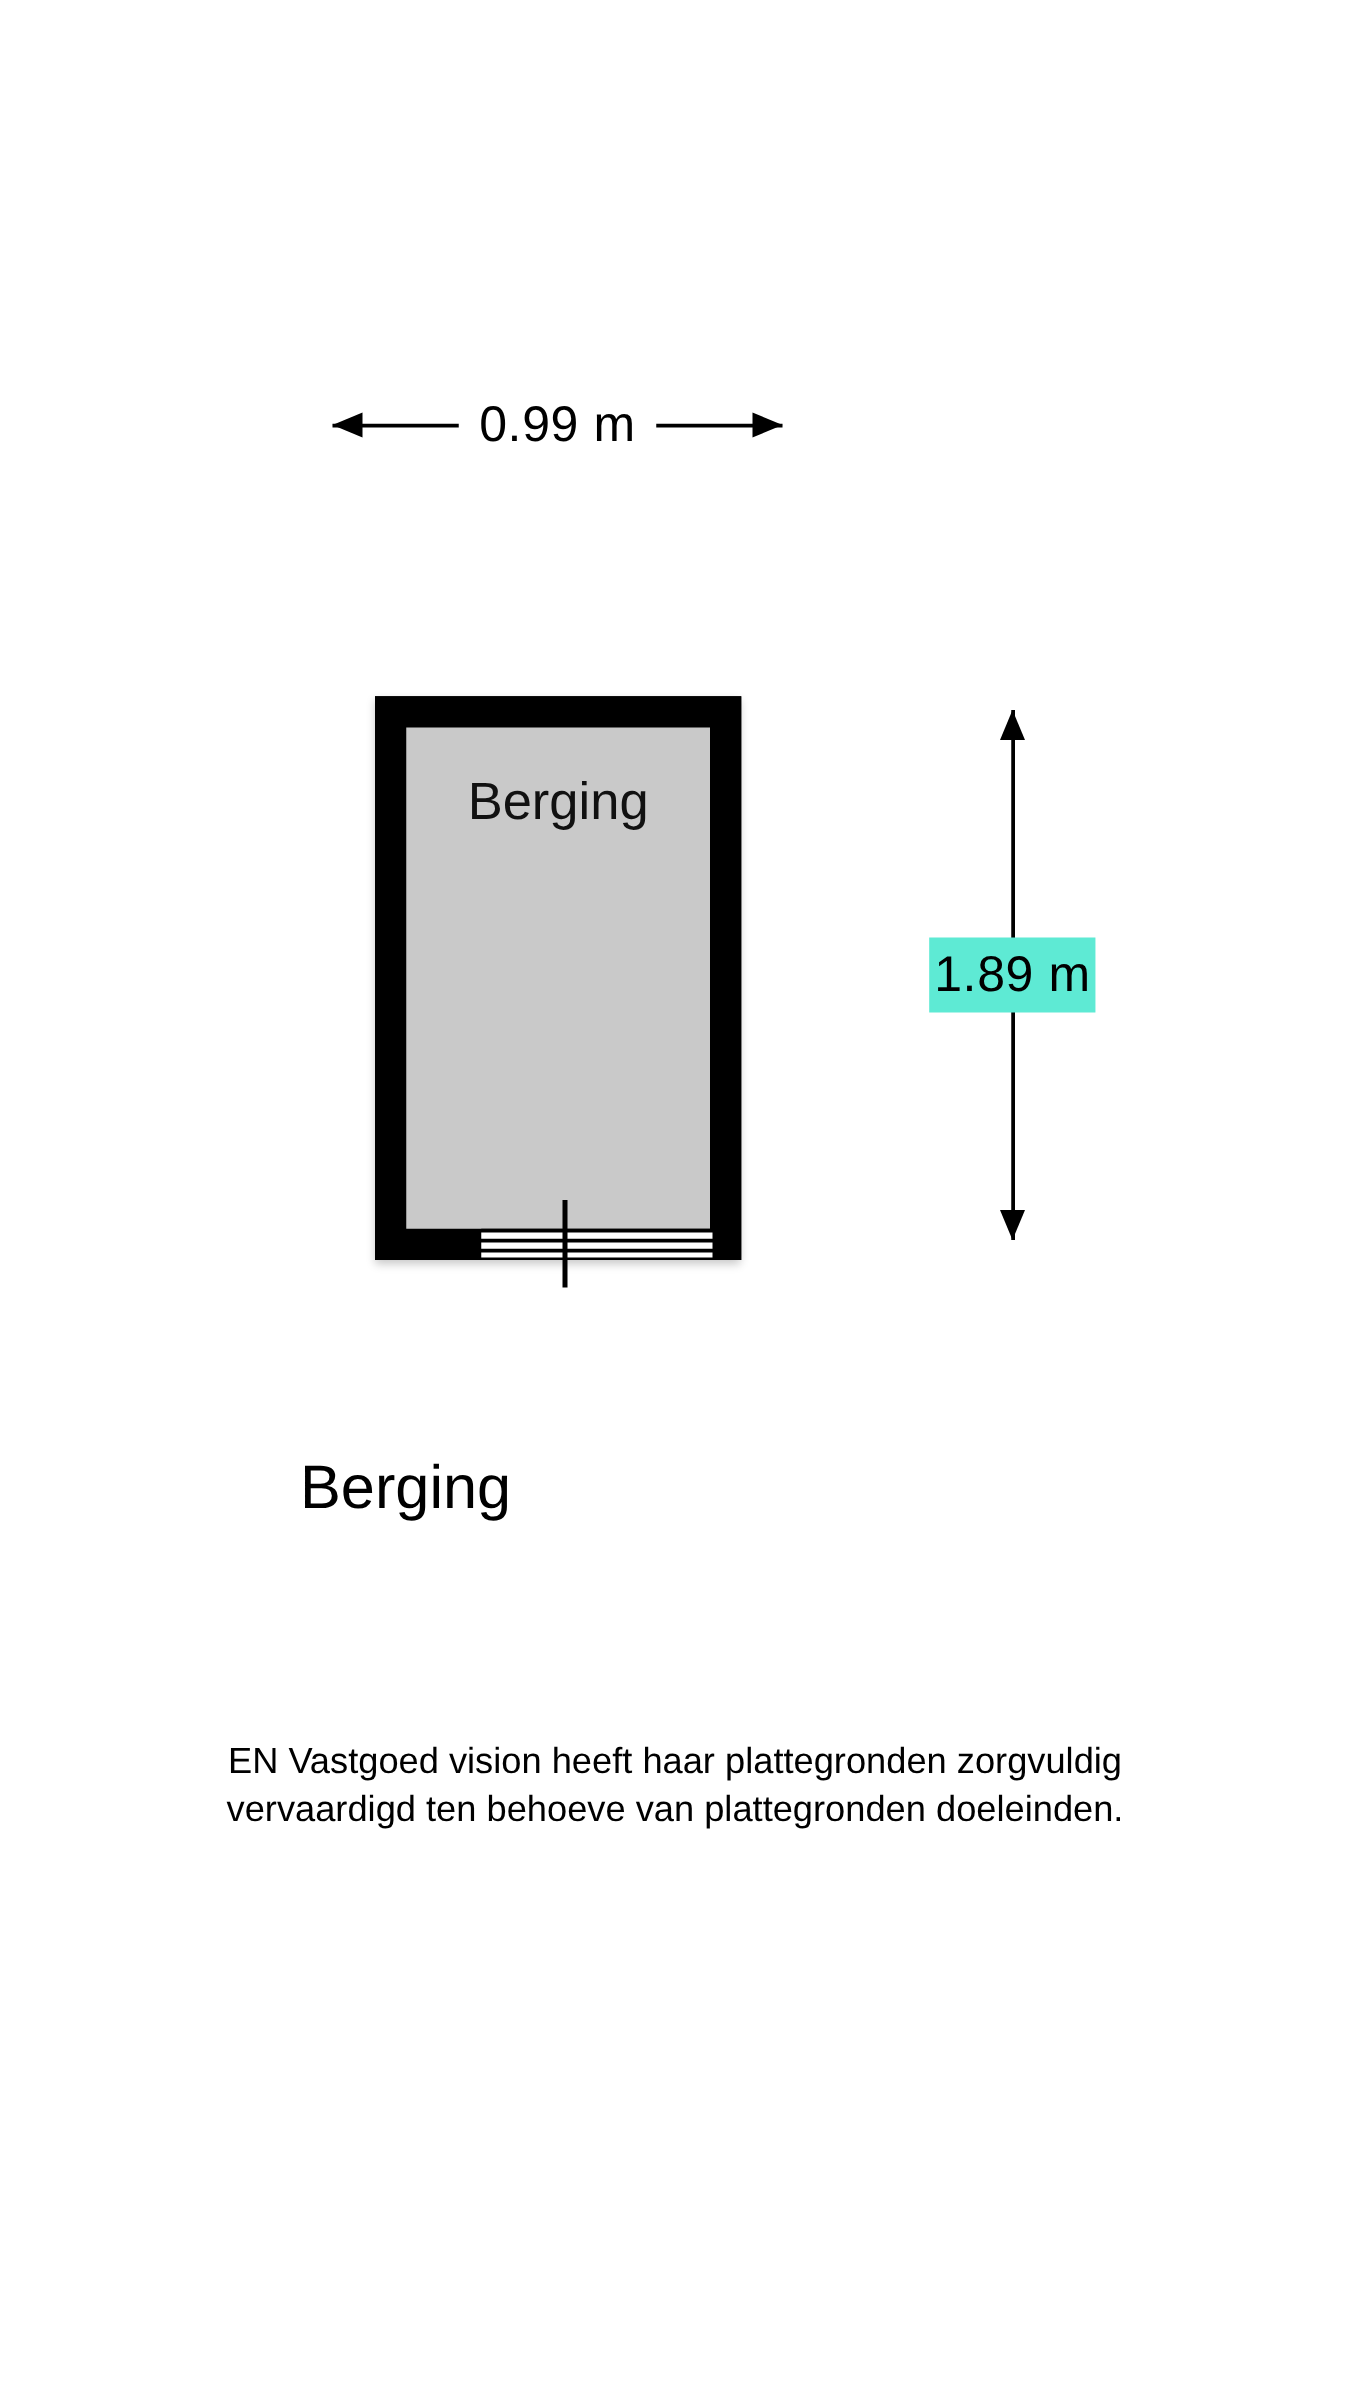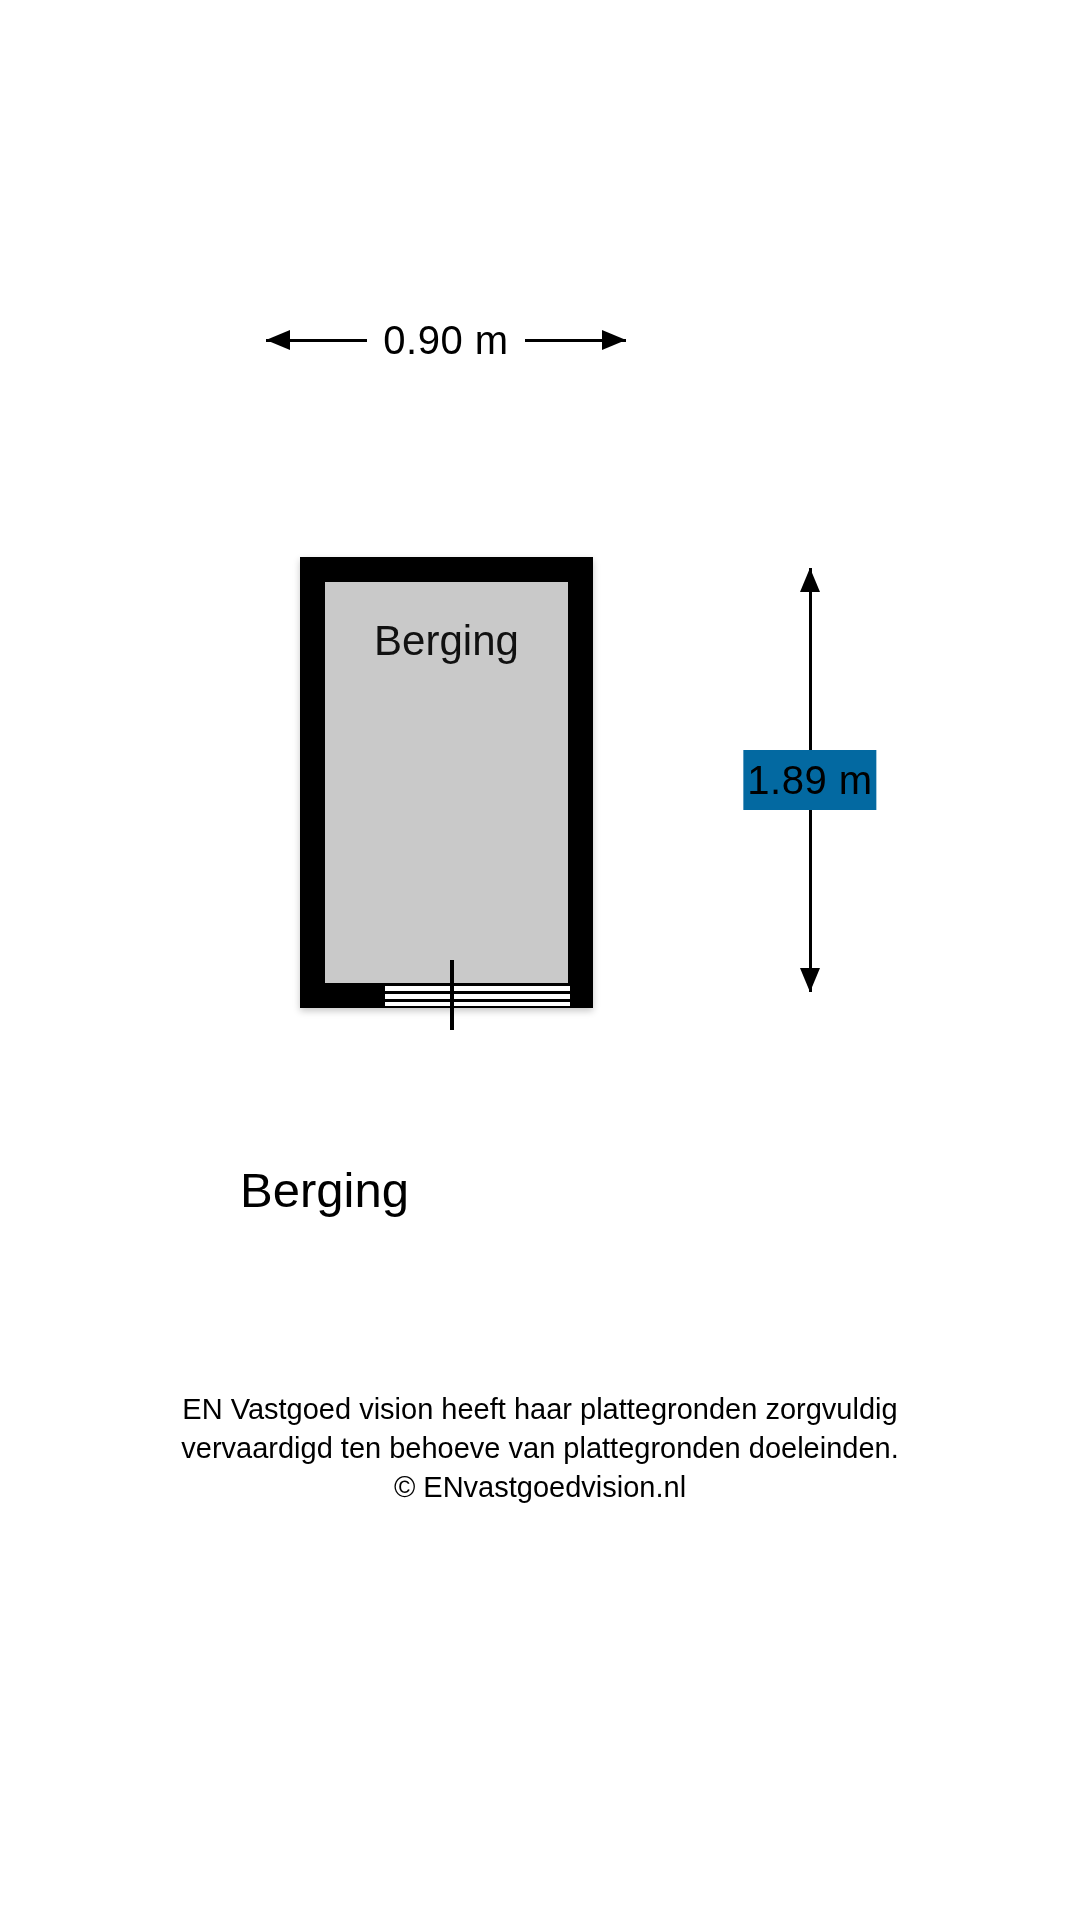--- a/index.html
+++ b/index.html
@@ -108,21 +108,21 @@
   }
   .dim-v-arrow.down {
     bottom: 0;
     border-top: 24px solid #000;
   }
   .dim-v-label {
     position: absolute;
     left: 50%;
     top: 50%;
     transform: translate(-50%, -50%);
-    background: #0369a1;
+    background: #5eead4;
     padding: 10px 4px;
     font-size: 40px;
     line-height: 1;
     white-space: nowrap;
     letter-spacing: 0.5px;
   }
 
   
   .room {
     position: absolute;
@@ -206,21 +206,21 @@
 </style>
 </head>
 <body>
 
 <div class="plan-canvas">
 
   <div class="dim-h">
     <div class="dim-h-line"></div>
     <div class="dim-h-arrow left"></div>
     <div class="dim-h-arrow right"></div>
-    <div class="dim-h-label">0.90 m</div>
+    <div class="dim-h-label">0.99 m</div>
   </div>
 
   <div class="dim-v">
     <div class="dim-v-line"></div>
     <div class="dim-v-arrow up"></div>
     <div class="dim-v-arrow down"></div>
     <div class="dim-v-label">1.89 m</div>
   </div>
 
   <div class="room">
@@ -235,16 +235,15 @@
     </div>
   </div>
 
   <div class="window-tick" style="left:450px;"></div>
 
   <div class="plan-title">Berging</div>
 
   <div class="footer">
     <span class="footer-line">EN Vastgoed vision heeft haar plattegronden zorgvuldig</span>
     <span class="footer-line">vervaardigd ten behoeve van plattegronden doeleinden.</span>
-    <span class="footer-line">© ENvastgoedvision.nl</span>
   </div>
 
 </div>
 
 </body></html>

